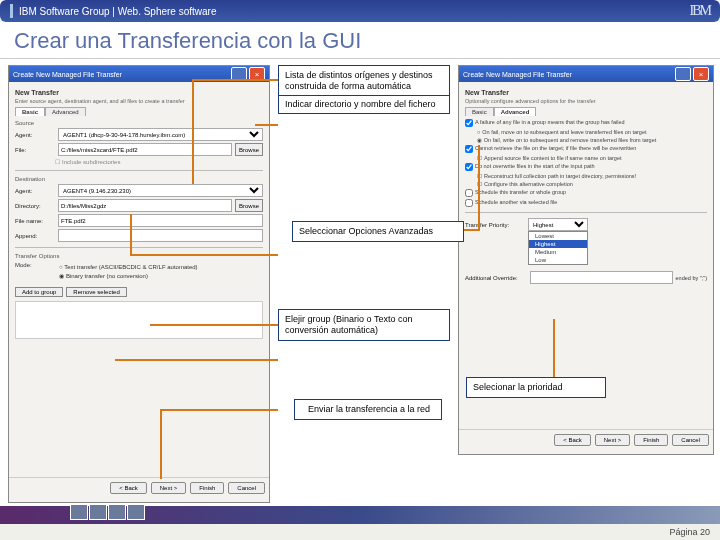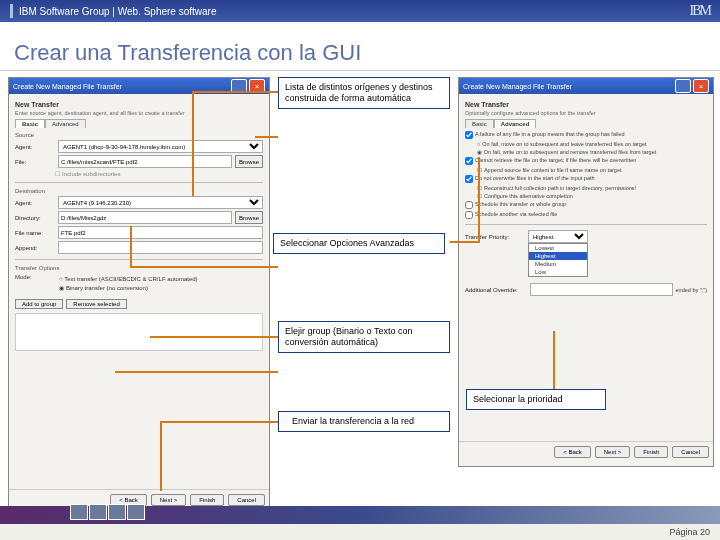--- a/index.html
+++ b/index.html
@@ -1,19 +1,19 @@
 <!DOCTYPE html>
 <html><head>
 <meta charset="utf-8">
 <style>
   body { margin:0; font-family: Arial, sans-serif; background:#fff; width:720px; height:540px; position:relative; overflow:hidden; }
-  .header { background:linear-gradient(to bottom,#2a3f8f,#3b5aa8); height:22px; display:flex; align-items:center; padding:0 10px; color:#fff; font-size:10px; position:relative; }
+  .header { background:linear-gradient(to bottom,#2a3f8f,#3b5aa8); height:22px; display:flex; align-items:center; padding:0 10px; color:#fff; font-size:10px; position:relative;border-radius:6px; }
   .header .left-bar { width:3px; height:14px; background:#a8c4e8; margin-right:6px; }
   .header .ibm-logo { margin-left:auto; font-family:serif; font-weight:normal; letter-spacing:-2px; font-size:14px; color:#d8e4f4; }
-  .title { font-size:22px; color:#5a6fa8; padding:18px 14px 4px 14px; border-bottom:1px solid #ccc; }
+  .title { font-size:22px; color:#5a6fa8; padding:6px 14px 4px 14px; border-bottom:1px solid #ccc; }
   .content { position:relative; height:450px; }
   .screenshot { position:absolute; border:1px solid #888; background:#f4f2ee; box-sizing:border-box; }
   .left-shot { left:8px; top:6px; width:262px; height:438px; }
   .right-shot { left:458px; top:6px; width:256px; height:390px; }
   .win-title { background:linear-gradient(to bottom,#3a6fd8,#2a55b0); height:16px; display:flex; align-items:center; padding:0 4px; font-size:7px; color:#fff; }
   .win-title .close { margin-left:auto; background:#e05030; width:14px; height:12px; display:flex; align-items:center; justify-content:center; font-size:8px; border:1px solid #fff; border-radius:2px; margin-left:2px;}
   .win-title .min { background:#4a70c0; width:14px; height:12px; border:1px solid #fff; border-radius:2px; margin-left:auto;}
   .win-body { padding:4px 6px; font-size:6px; color:#333; }
   .section-label { font-weight:bold; font-size:7px; margin:3px 0 2px 0; }
   .field-row { display:flex; align-items:center; margin:2px 0; gap:3px; }
@@ -23,24 +23,24 @@
   .browse-btn { font-size:6px; padding:0 3px; height:13px; border:1px solid #888; background:#eee; }
   .divider { border-top:1px solid #bbb; margin:5px 0; }
   .radio-row { font-size:6px; margin:2px 0; }
   .bottom-btns { display:flex; gap:3px; margin-top:6px; }
   .bottom-btns button { font-size:6px; padding:1px 6px; border:1px solid #888; background:#eee; }
   .wizard-btns { position:absolute; bottom:4px; left:0; right:0; border-top:1px solid #ccc; padding:4px; display:flex; gap:4px; justify-content:flex-end; }
   .wizard-btns button { font-size:6px; padding:2px 8px; border:1px solid #888; background:#eee; border-radius:2px; }
   
   .annotation { position:absolute; border:1.5px solid #1a3a7a; background:#fff; font-size:9px; padding:4px 6px; box-sizing:border-box; z-index:5; line-height:1.2; }
   .ann1 { left:278px; top:6px; width:172px; }
-  .ann2 { left:273px; top:162px; width:172px; }
+  .ann2 { left:292px; top:162px; width:172px; }
   .ann3 { left:278px; top:250px; width:172px; }
   .ann4 { left:466px; top:318px; width:140px; }
-  .ann5 { left:278px; top:340px; width:172px;padding-left:13px; }
+  .ann5 { left:294px; top:340px; width:148px;padding-left:13px; }
   
   .sub-ann { border-top:1px solid #1a3a7a; margin:3px -6px 0 -6px; padding:3px 6px 0 6px; }
   
   .connector { position:absolute; background:#d47818; z-index:4; }
   
   .checkline { font-size:5.5px; margin:2px 0; color:#444; display:flex; align-items:flex-start; gap:2px;}
   .checkline input { width:8px; height:8px; margin:0;}
   .tab-row { display:flex; font-size:6px; margin:3px 0;}
   .tab { padding:1px 6px; border:1px solid #aaa; background:#eee; border-bottom:none;}
   .tab.active { background:#fff; font-weight:bold;}
@@ -191,20 +191,21 @@
     <div class="wizard-btns">
       <button>&lt; Back</button>
       <button>Next &gt;</button>
       <button>Finish</button>
       <button>Cancel</button>
     </div>
   </div>
 
   <div class="annotation ann1">
     <div>Lista de distintos orígenes y destinos construida de forma automática</div>
+    <div class="sub-ann">Indicar directorio y nombre del fichero</div>
   </div>
   <div class="annotation ann2">Seleccionar Opciones Avanzadas</div>
   <div class="annotation ann3">
     <div>Elejir group (Binario o Texto con conversión automática)</div>
   </div>
   <div class="annotation ann4">Selecionar la prioridad</div>
   <div class="annotation ann5">Enviar la transferencia a la red</div>
 
   <div class="connector" style="left:192px;top:20px;width:86px;height:2px"></div>
   <div class="connector" style="left:192px;top:20px;width:2px;height:105px"></div>

